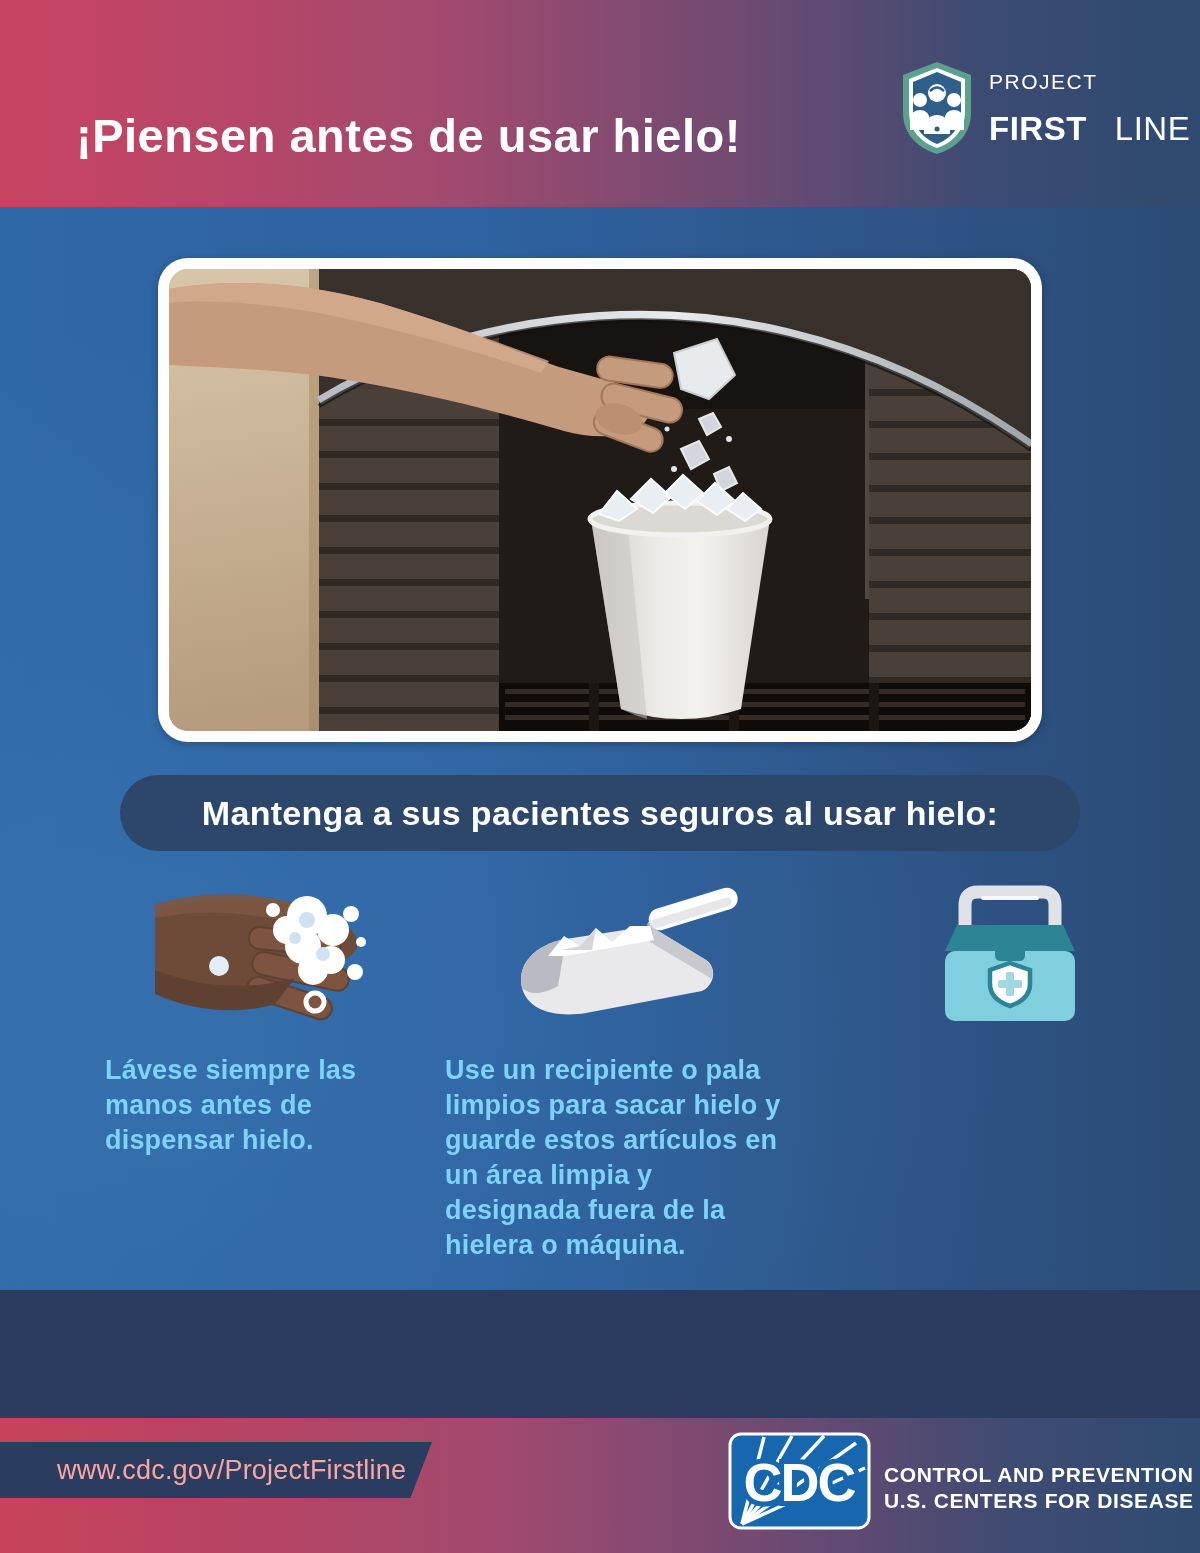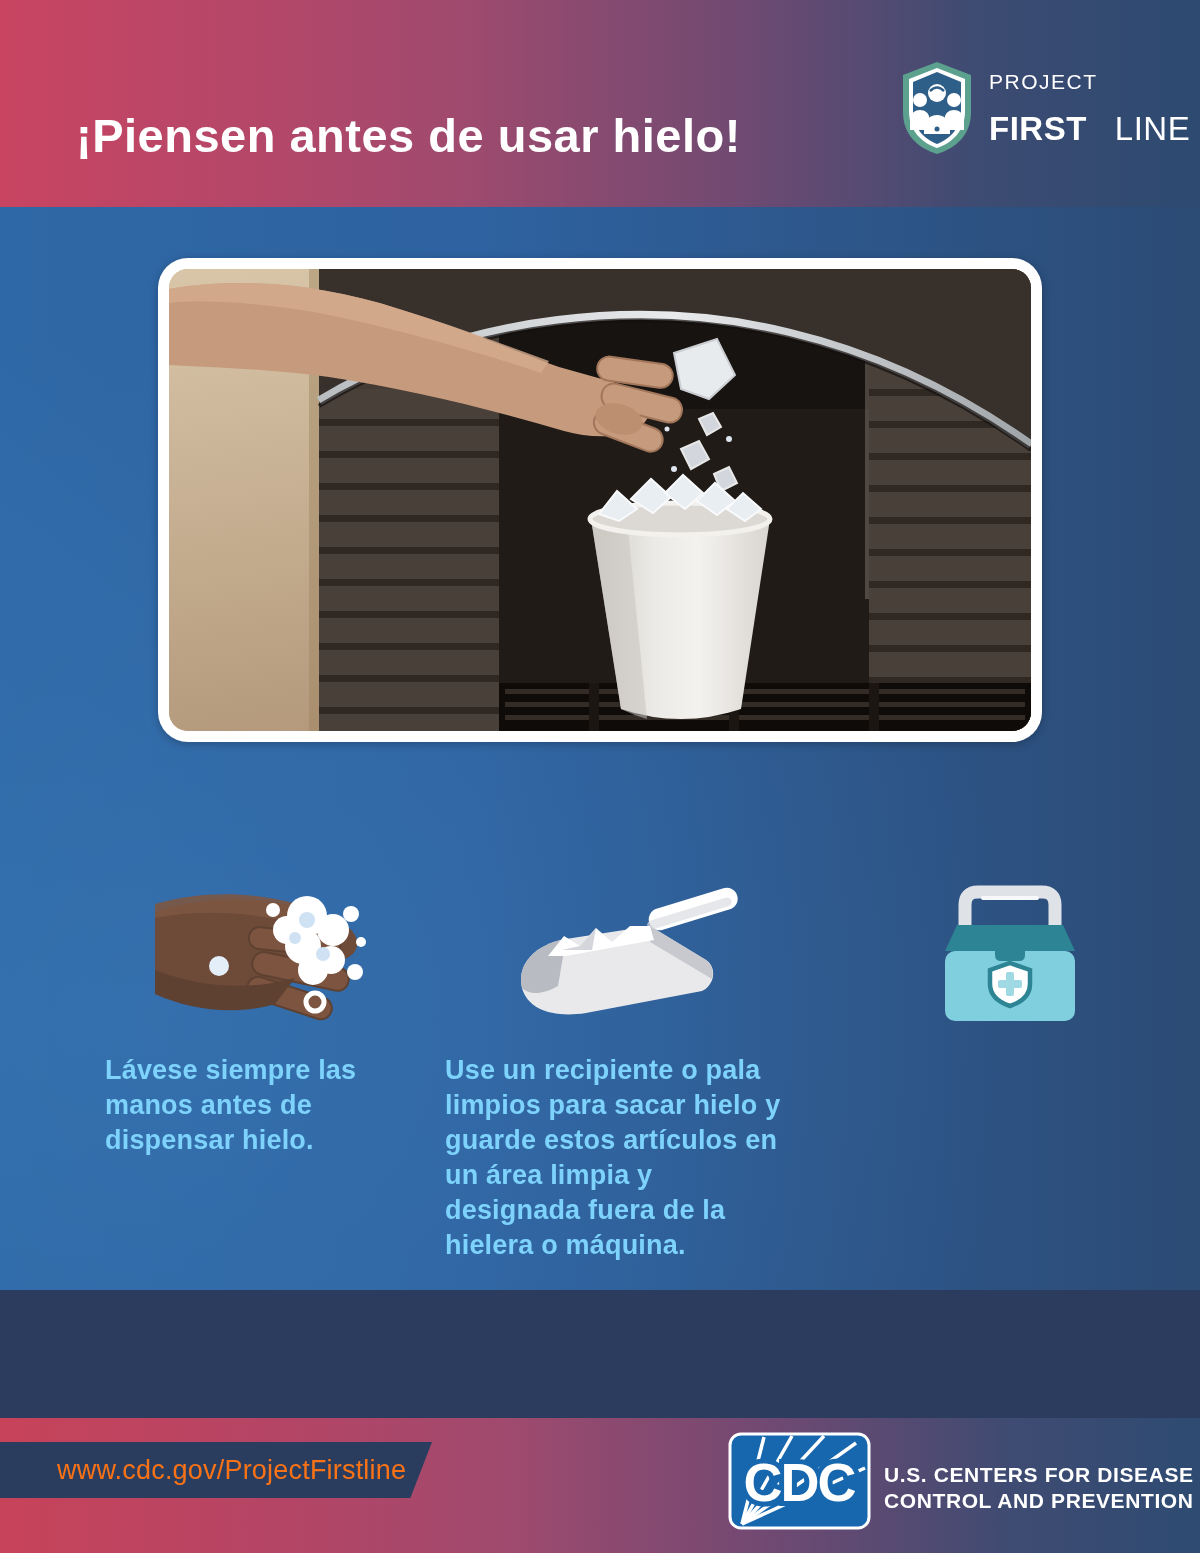--- a/index.html
+++ b/index.html
@@ -38,21 +38,21 @@
   .c3{left:860px;width:300px;}
 
   
   .info-band{position:absolute;left:0;top:1290px;width:1200px;height:128px;background:#2b3c5e;}
 
   
   .footer{position:absolute;left:0;top:1418px;width:1200px;height:135px;
     background:linear-gradient(to right,#c7435a 0%,#b34566 25%,#a04a6e 42%,#754972 62%,#3f4b72 84%,#2e4b72 100%);}
   .url-banner{position:absolute;left:0;top:24px;width:432px;height:56px;background:#2b3d5f;
     clip-path:polygon(0 0,100% 0,95% 100%,0 100%);display:flex;align-items:center;cursor:pointer;}
-  .url-text{color:#f97316;font-size:27px;padding-left:57px;letter-spacing:0.2px;}
+  .url-text{color:#fca5a5;font-size:27px;padding-left:57px;letter-spacing:0.2px;}
   .cdc-logo{position:absolute;left:728px;top:14px;}
   .agency{position:absolute;left:884px;top:44px;color:#ffffff;font-size:21px;font-weight:bold;line-height:26px;letter-spacing:0.6px;}
 </style>
 </head>
 <body>
 
 <div class="poster">
 
   <div class="header">
     <div class="page-title">¡Piensen antes de usar hielo!</div>
@@ -191,20 +191,23 @@
         <g fill="#c69a7c" stroke="#a1765a" stroke-width="2">
           <rect x="430" y="86" rx="12" width="76" height="24" transform="rotate(8 430 86)"></rect>
           <rect x="436" y="112" rx="12" width="82" height="25" transform="rotate(14 436 112)"></rect>
           <rect x="430" y="138" rx="12" width="72" height="24" transform="rotate(21 430 138)"></rect>
         </g>
         <ellipse cx="450" cy="150" rx="24" ry="15" fill="#bd8f71" transform="rotate(15 450 150)"></ellipse>
       </svg>
     </div>
   </div>
 
+  <div class="banner">
+    <div class="banner-text">Mantenga a sus pacientes seguros al usar hielo:</div>
+  </div>
 
   <div class="tip-icon c1">
     <svg width="230" height="150" viewBox="0 0 230 150">
       <path d="M0,38 C60,18 130,22 185,48 C205,58 208,76 192,84 L140,104 C90,122 40,116 0,100 Z" fill="#6e4a39"></path>
       <path d="M0,30 C55,14 120,18 170,40 L160,56 C110,38 50,34 0,44 Z" fill="#7d5642" opacity="0.9"></path>
       <g fill="#7d5440" stroke="#5f4131" stroke-width="2">
         <rect x="95" y="52" rx="11" width="92" height="22" transform="rotate(6 95 52)"></rect>
         <rect x="100" y="76" rx="11" width="98" height="23" transform="rotate(12 100 76)"></rect>
         <rect x="96" y="100" rx="11" width="88" height="22" transform="rotate(18 96 100)"></rect>
       </g>
@@ -278,18 +281,18 @@
           <line x1="14" y1="92" x2="64" y2="4"></line>
           <line x1="14" y1="92" x2="96" y2="4"></line>
           <line x1="14" y1="92" x2="128" y2="11"></line>
           <line x1="14" y1="92" x2="137" y2="36"></line>
         </g>
         <text x="71" y="69" text-anchor="middle" font-size="54" font-weight="bold" font-family="Liberation Sans, sans-serif" fill="#ffffff" stroke="#1767af" stroke-width="10" paint-order="stroke" letter-spacing="-2">CDC</text>
       </svg>
     </div>
 
     <div class="agency">
+      <div>CONTROL AND PREVENTION</div>
       <div>U.S. CENTERS FOR DISEASE</div>
-      <div>CONTROL AND PREVENTION</div>
     </div>
   </div>
 
 </div>
 
 </body></html>

